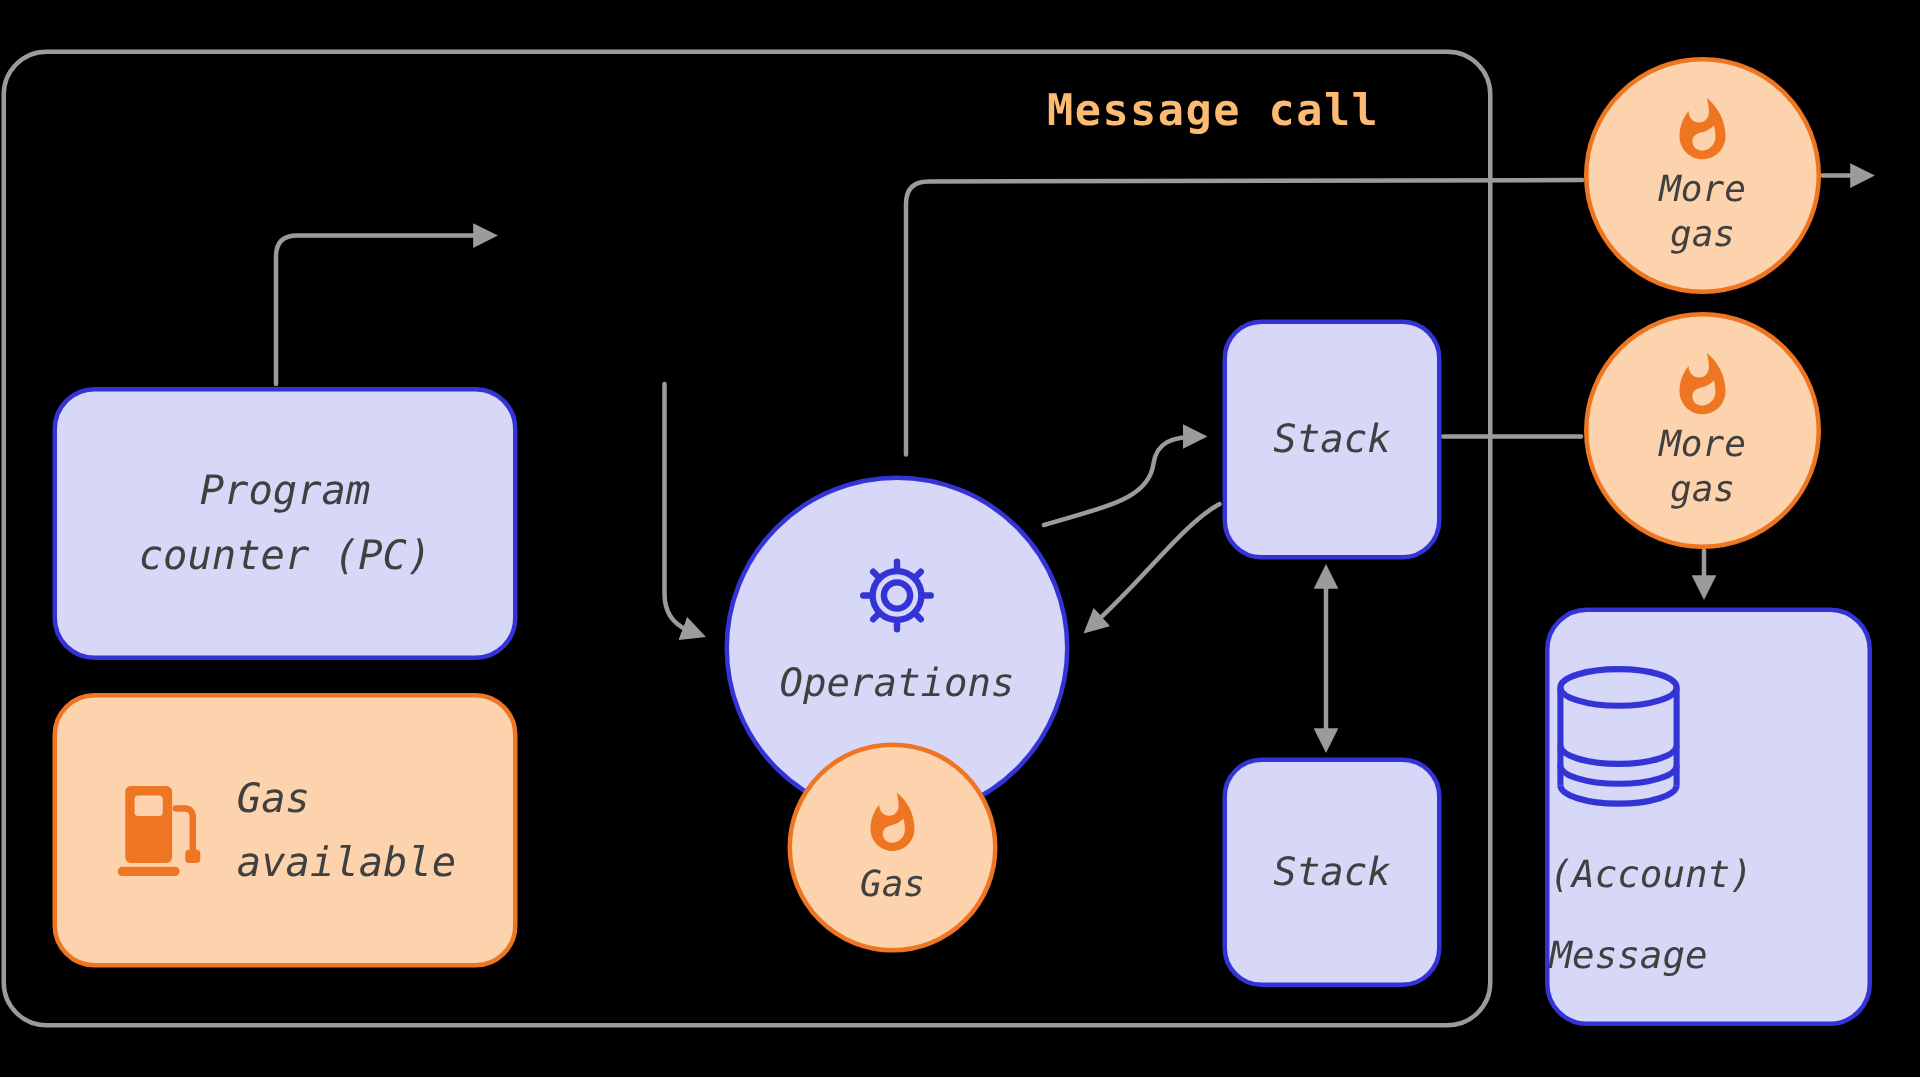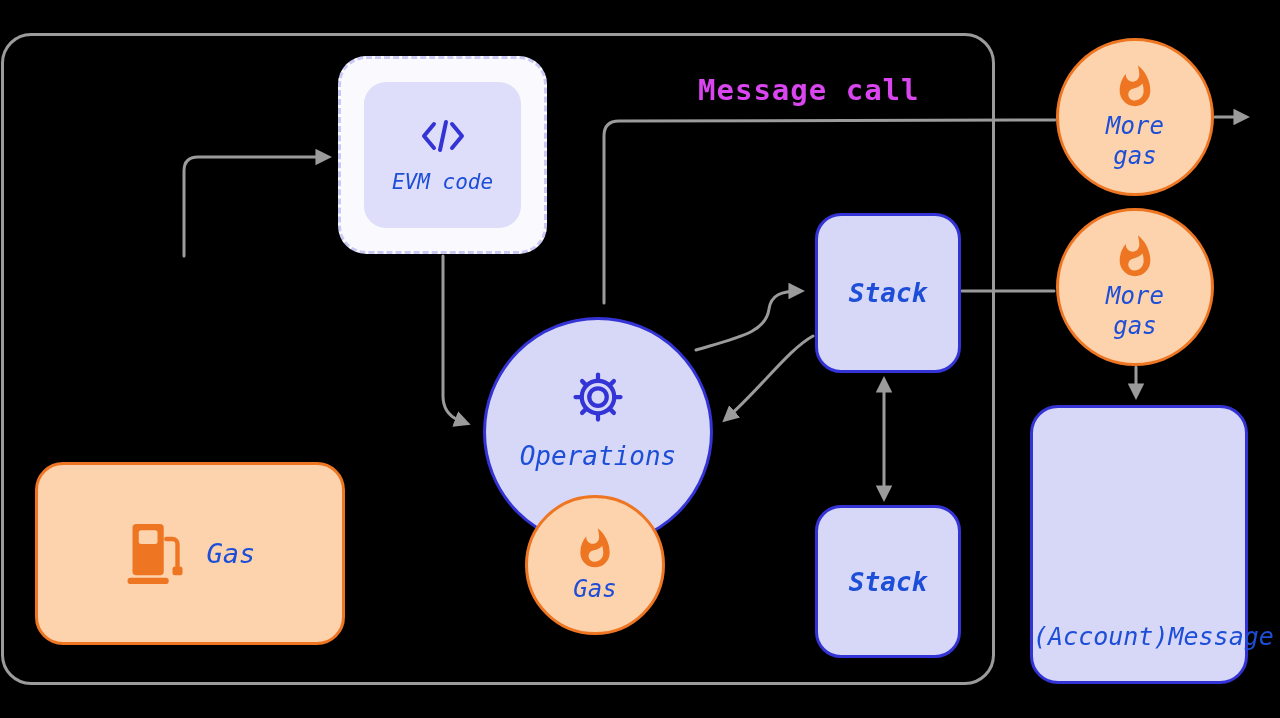--- a/index.html
+++ b/index.html
@@ -19,26 +19,26 @@
   .frame {
     position: absolute;
     left: 1px; top: 33px;
     width: 988px; height: 646px;
     border: 3px solid #9b9b9b;
     border-radius: 30px;
     z-index: 0;
   }
   .msg-title {
     position: absolute;
-    left: 698px; top: 73px;
+    left: 698px; top: 56px;
     width: 240px;
     font-size: 29px;
     font-weight: bold;
     letter-spacing: 1px;
-    color: #d946ef;
+    color: #fdba74;
     z-index: 3;
     white-space: nowrap;
   }
   
   .wires {
     position: absolute;
     left: 0; top: 0;
     width: 1280px; height: 718px;
     z-index: 1;
   }
@@ -46,21 +46,21 @@
   .lav {
     background: #d7d7f7;
     border: 3px solid #3434d6;
   }
   .org {
     background: #fcd3ac;
     border: 3px solid #ee7623;
   }
   .label {
     font-style: italic;
-    color: #1d4ed8;
+    color: #404040;
     text-align: center;
   }
   
   .evm-outer {
     left: 338px; top: 56px;
     width: 209px; height: 198px;
     background: #f9f9fe;
     border: 3px dashed #c9c9f3;
     border-radius: 28px;
     display: flex; align-items: center; justify-content: center;
@@ -120,39 +120,39 @@
     width: 146px; height: 160px;
     border-radius: 26px;
     display: flex; align-items: center; justify-content: center;
   }
   .memory {
     left: 815px; top: 505px;
     width: 146px; height: 153px;
     border-radius: 26px;
     display: flex; align-items: center; justify-content: center;
   }
-  .stack .label, .memory .label { font-size: 26px; font-weight: bold; }
+  .stack .label, .memory .label { font-size: 26px; }
   
   .more-gas {
     width: 158px; height: 158px;
     border-radius: 50%;
     display: flex; flex-direction: column;
     align-items: center; justify-content: center;
     gap: 2px;
     z-index: 3;
   }
   .more-gas .label { font-size: 24px; line-height: 28px; }
   .mg1 { left: 1056px; top: 38px; }
   .mg2 { left: 1056px; top: 208px; }
   
   .storage {
     left: 1030px; top: 405px;
     width: 218px; height: 279px;
     border-radius: 28px;
-    display: flex; 
+    display: flex; flex-direction: column;
     align-items: flex-start;
     padding-top: 34px;
     padding-bottom: 24px;
   }
   .storage .label { font-size: 25px; line-height: 41px; margin-top: auto; }
   .icon { display: block; }
 </style>
 </head>
 <body>
 
@@ -173,42 +173,37 @@
       <path d="M 604 303 L 604 136 Q 604 121 619 121 L 1055 120"></path>
       <path d="M 1215 117 L 1245 117" marker-end="url(#ah)"></path>
       <path d="M 696 350 C 740 337 766 332 769 309 C 771 295 781 291 800 291" marker-end="url(#ah)"></path>
       <path d="M 813 336 C 789 349 762 387 726 419" marker-end="url(#ah)"></path>
       <path d="M 884 381 L 884 497" marker-start="url(#ah)" marker-end="url(#ah)"></path>
       <path d="M 962 291 L 1054 291"></path>
       <path d="M 1136 367 L 1136 395" marker-end="url(#ah)"></path>
     </g>
   </svg>
 
-  <div class="node evm-outer">
-    <div class="evm-inner">
-      <svg class="icon" width="48" height="40" viewBox="0 0 48 40" fill="none" stroke="#3434d6" stroke-width="4" stroke-linecap="round" stroke-linejoin="round">
-        <path d="M15 8 L5 20 L15 32"></path>
-        <path d="M33 8 L43 20 L33 32"></path>
-        <path d="M27 6 L21 34"></path>
-      </svg>
-      <div class="label">EVM code</div>
-    </div>
-  </div>
-
+
+  <div class="node lav pc">
+    <div class="label">Program</div>
+    <div class="label">counter (PC)</div>
+  </div>
 
   <div class="node org gas-avail">
     <svg class="icon" width="60" height="80" viewBox="0 0 48 56">
       <rect x="6" y="4" width="25" height="41" rx="3" fill="#ee7623"></rect>
       <rect x="11" y="9" width="15" height="11" rx="2" fill="#fcd3ac"></rect>
       <rect x="2" y="47" width="33" height="5" rx="2.5" fill="#ee7623"></rect>
       <path d="M33 16 h5 a4 4 0 0 1 4 4 v18" stroke="#ee7623" stroke-width="3.5" fill="none" stroke-linecap="round"></path>
       <rect x="38" y="38" width="8" height="7" rx="2" fill="#ee7623"></rect>
     </svg>
     <div>
       <div class="label">Gas</div>
+      <div class="label">available</div>
     </div>
   </div>
 
   <div class="node lav ops">
     <svg class="icon" width="60" height="60" viewBox="0 0 48 48" fill="none" stroke="#3434d6" stroke-width="3.4" stroke-linecap="round">
       <circle cx="24" cy="24" r="7"></circle>
       <circle cx="24" cy="24" r="13"></circle>
       <path d="M37.5 24 L42 24"></path>
       <path d="M33.5 33.5 L36.7 36.7"></path>
       <path d="M24 37.5 L24 42"></path>

